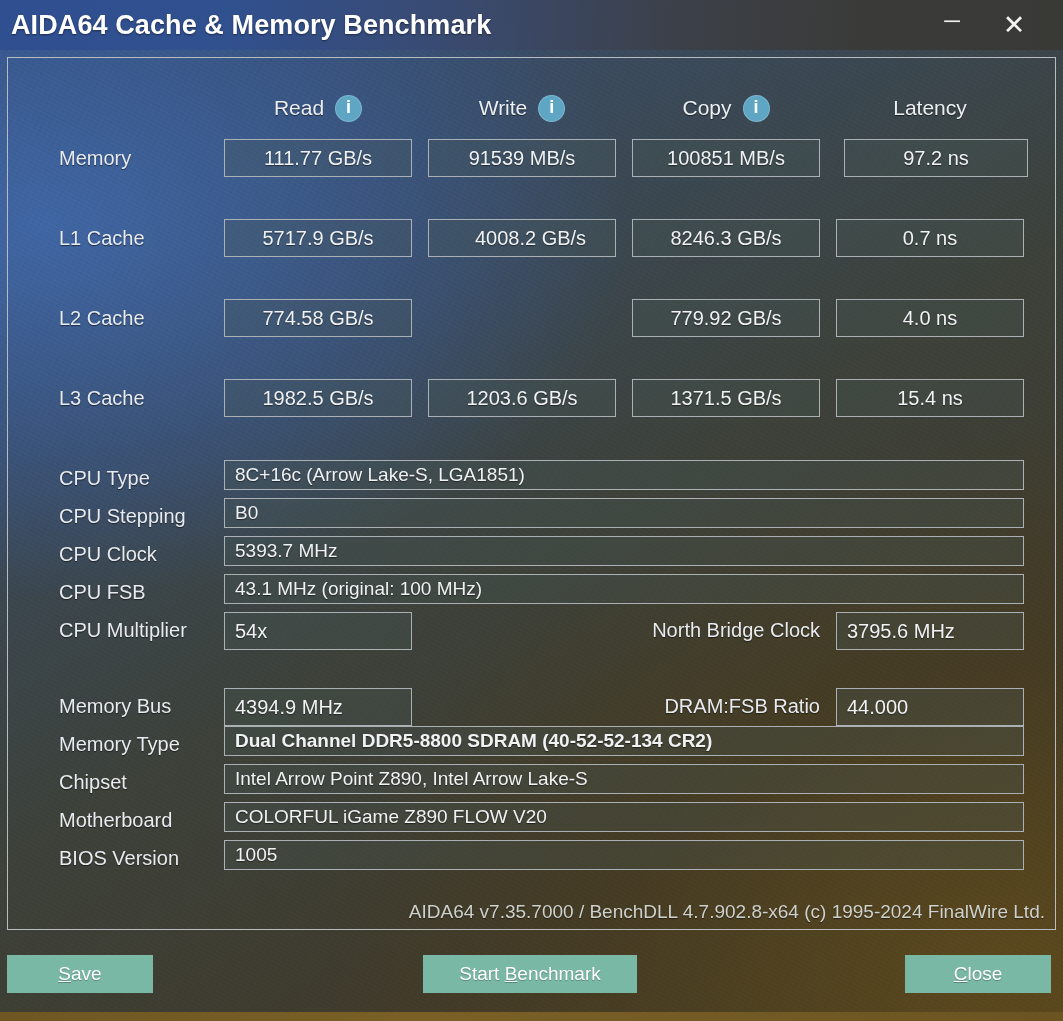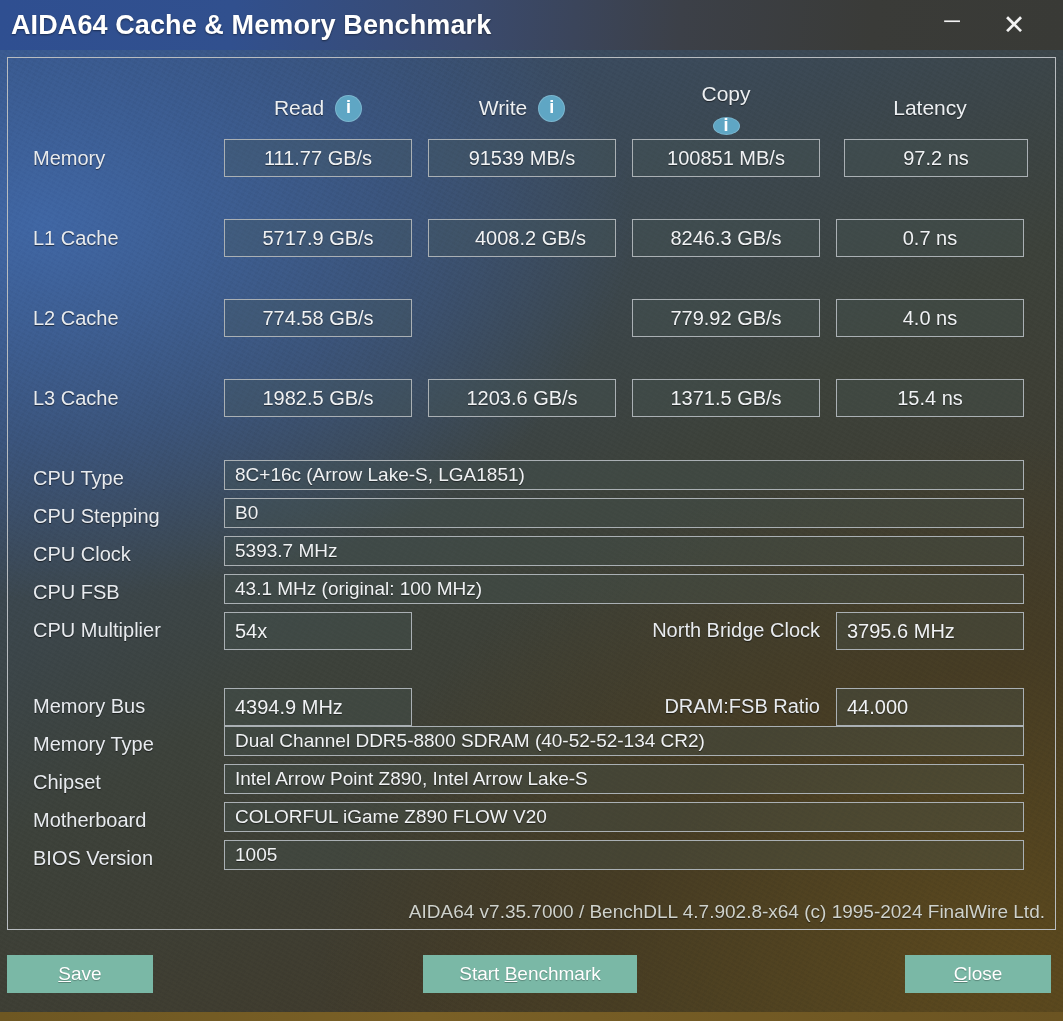--- a/index.html
+++ b/index.html
@@ -107,20 +107,21 @@
   }
   .info-icon span { transform: translateY(-1px); }
 
   
   .row-label {
     position: absolute;
     font-size: 20px;
     color: #e8ebef;
     text-shadow: 0 1px 1px rgba(0,0,0,.55);
     white-space: nowrap;
+    margin-left: 26px;
   }
 
   
   .vbox {
     position: absolute;
     border: 1px solid #aab0b4;
     background: rgba(74,88,86,0.30);
     display: flex;
     align-items: center;
     font-size: 20px;
@@ -206,21 +207,21 @@
     <i class="info-icon">
         <span>i</span>
       </i>
   </div>
   <div class="hdr-cell" style="left:428px; top:91px; width:188px;">
     <span class="hdr-text">Write</span>
     <i class="info-icon">
         <span>i</span>
       </i>
   </div>
-  <div class="hdr-cell" style="left:632px; top:91px; width:188px;flex-direction:column;">
+  <div class="hdr-cell" style="left:632px; top:91px; width:188px;">
     <span class="hdr-text">Copy</span>
     <i class="info-icon">
         <span>i</span>
       </i>
   </div>
   <div class="hdr-cell" style="left:836px; top:91px; width:188px;">
     <span class="hdr-text">Latency</span>
   </div>
 
   <div class="row-label" style="left:33px; top:147px;">Memory</div>
@@ -262,21 +263,21 @@
   <div class="vbox left" style="left:224px; top:612px; width:188px; height:38px;">54x</div>
   <div class="inline-label" style="left:560px; top:619px; width:260px;">North Bridge Clock</div>
   <div class="vbox left" style="left:836px; top:612px; width:188px; height:38px;">3795.6 MHz</div>
 
   <div class="row-label" style="left:33px; top:695px;">Memory Bus</div>
   <div class="vbox left" style="left:224px; top:688px; width:188px; height:38px;">4394.9 MHz</div>
   <div class="inline-label" style="left:580px; top:695px; width:240px;">DRAM:FSB Ratio</div>
   <div class="vbox left" style="left:836px; top:688px; width:188px; height:38px;">44.000</div>
 
   <div class="row-label" style="left:33px; top:733px;">Memory Type</div>
-  <div class="vbox ibox left" style="left:224px; top:726px; width:800px;">Dual Channel DDR5-8800 SDRAM  (40-52-52-134 CR2)</div>
+  <div class="vbox ibox left" style="left:224px; top:726px; width:800px;font-weight:bold;">Dual Channel DDR5-8800 SDRAM  (40-52-52-134 CR2)</div>
 
   <div class="row-label" style="left:33px; top:771px;">Chipset</div>
   <div class="vbox ibox left" style="left:224px; top:764px; width:800px;">Intel Arrow Point Z890, Intel Arrow Lake-S</div>
 
   <div class="row-label" style="left:33px; top:809px;">Motherboard</div>
   <div class="vbox ibox left" style="left:224px; top:802px; width:800px;">COLORFUL iGame Z890 FLOW V20</div>
 
   <div class="row-label" style="left:33px; top:847px;">BIOS Version</div>
   <div class="vbox ibox left" style="left:224px; top:840px; width:800px;">1005</div>
 

